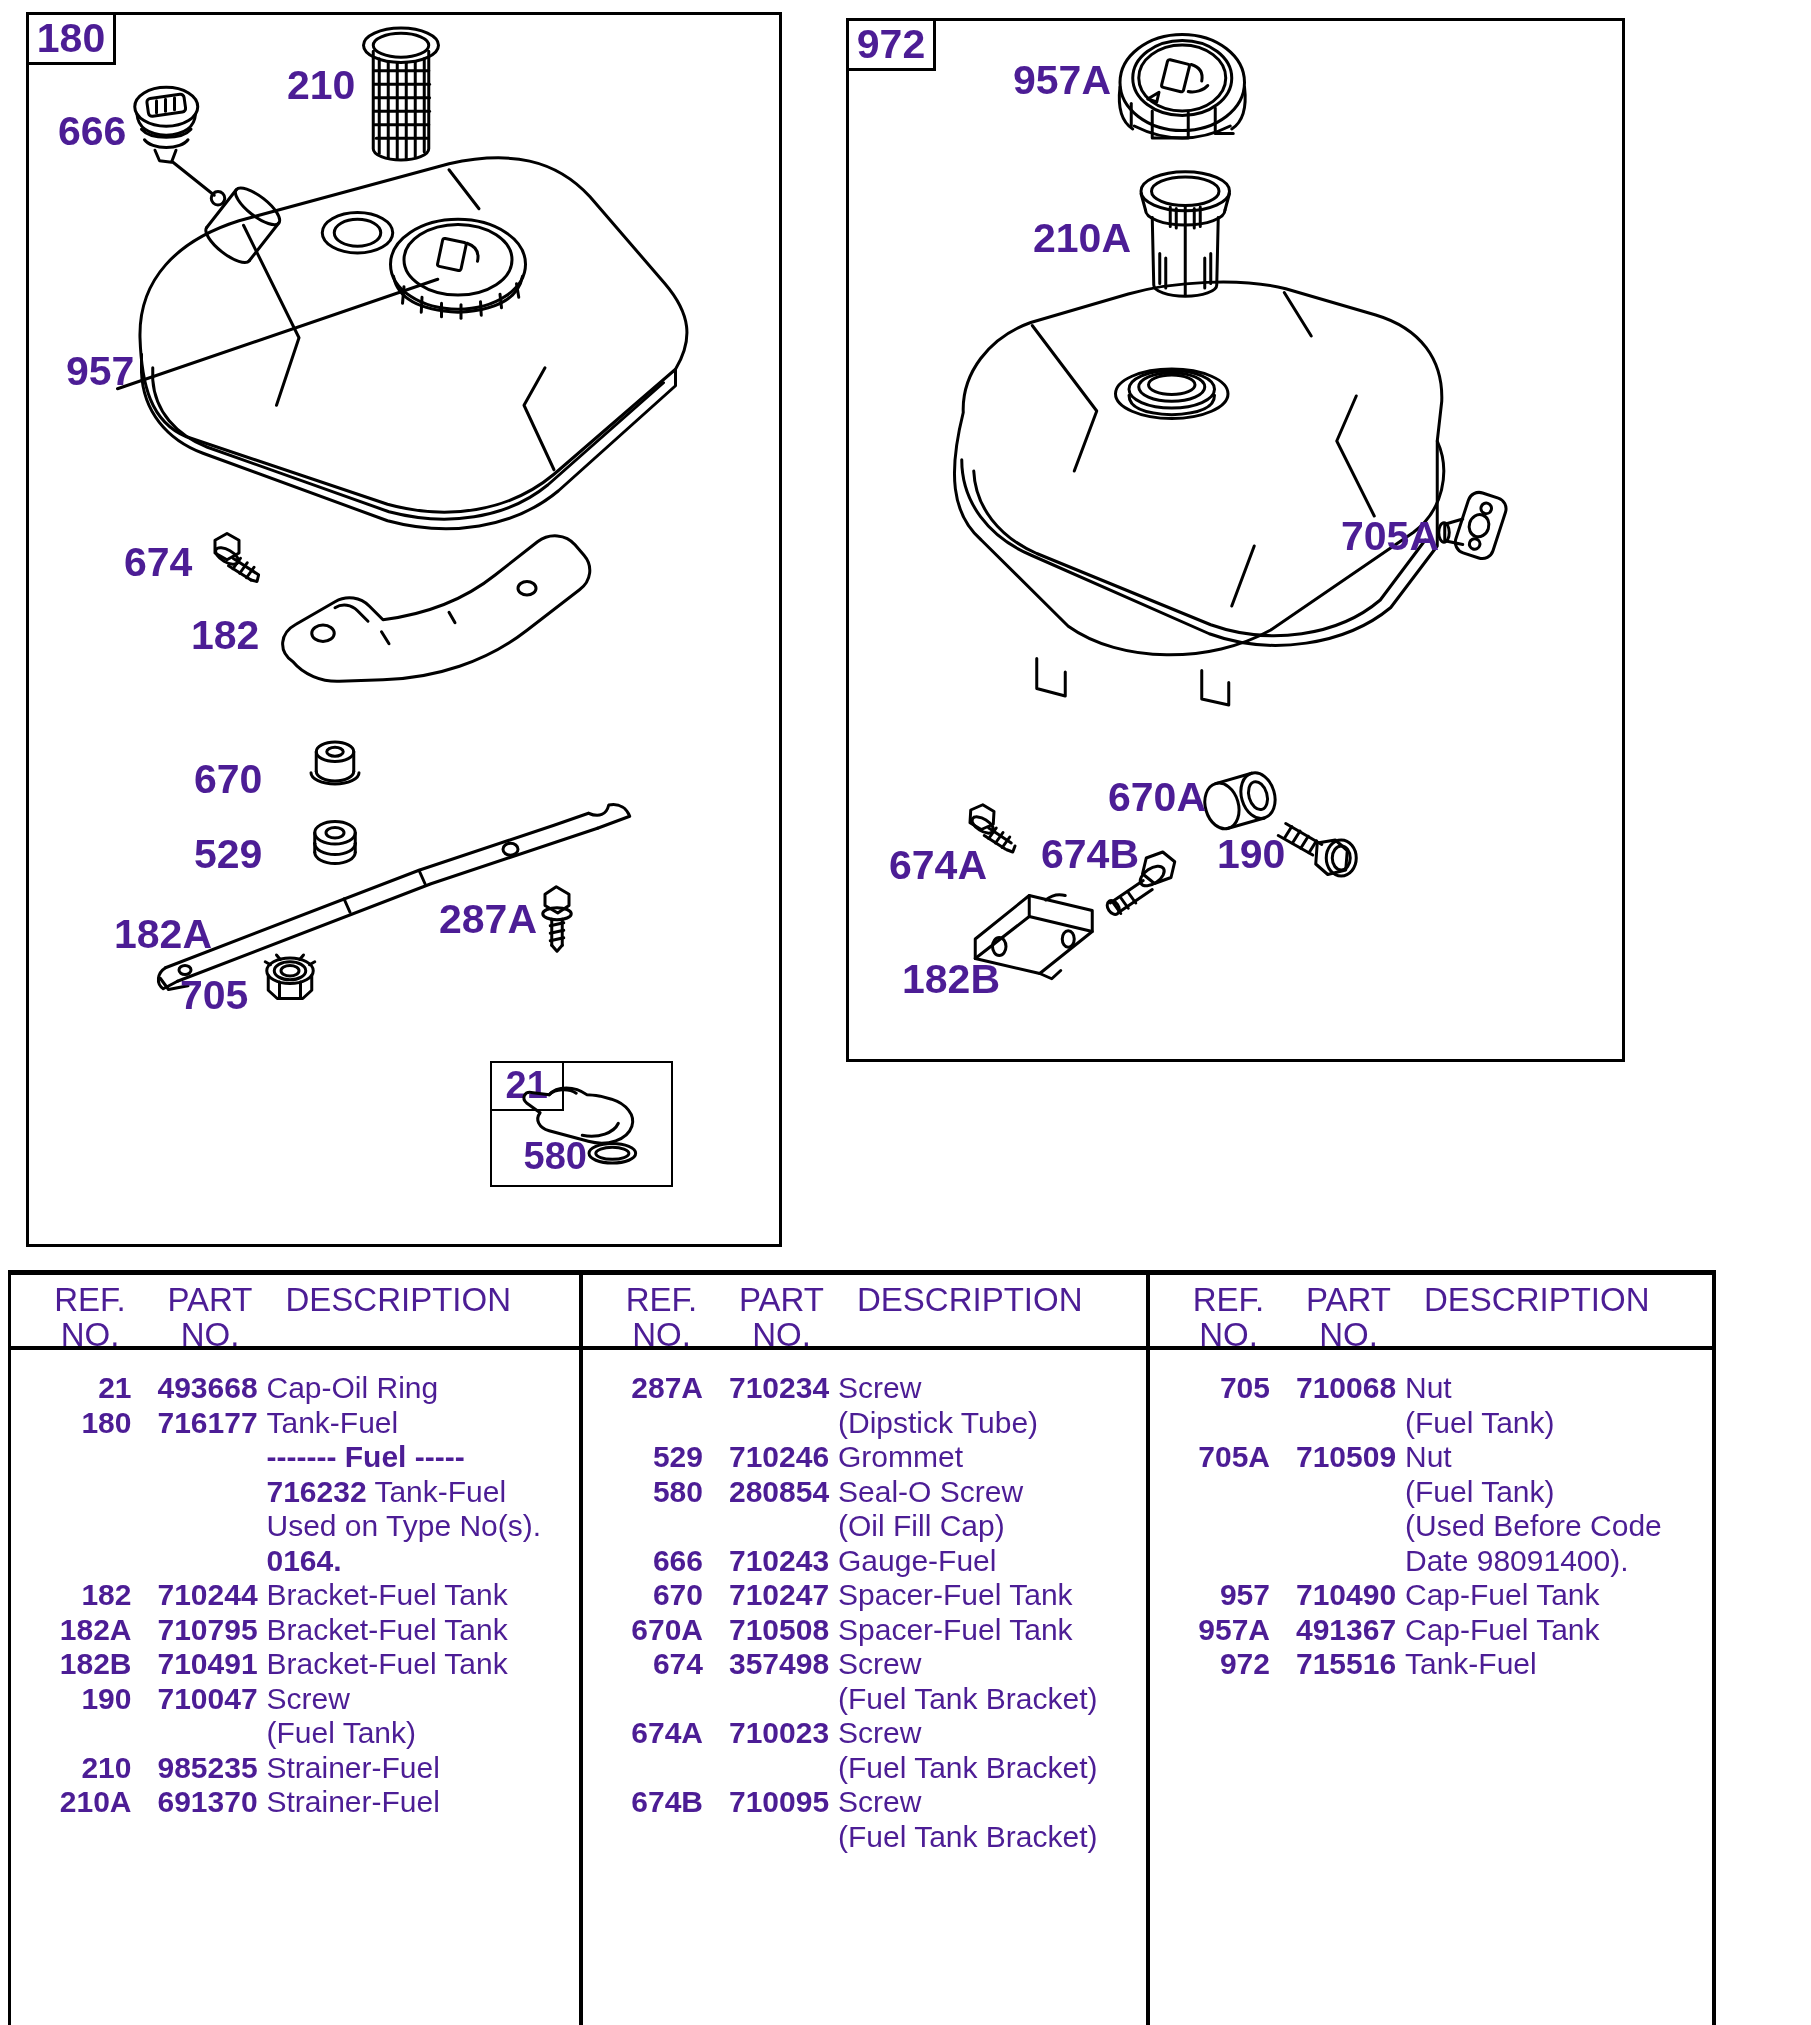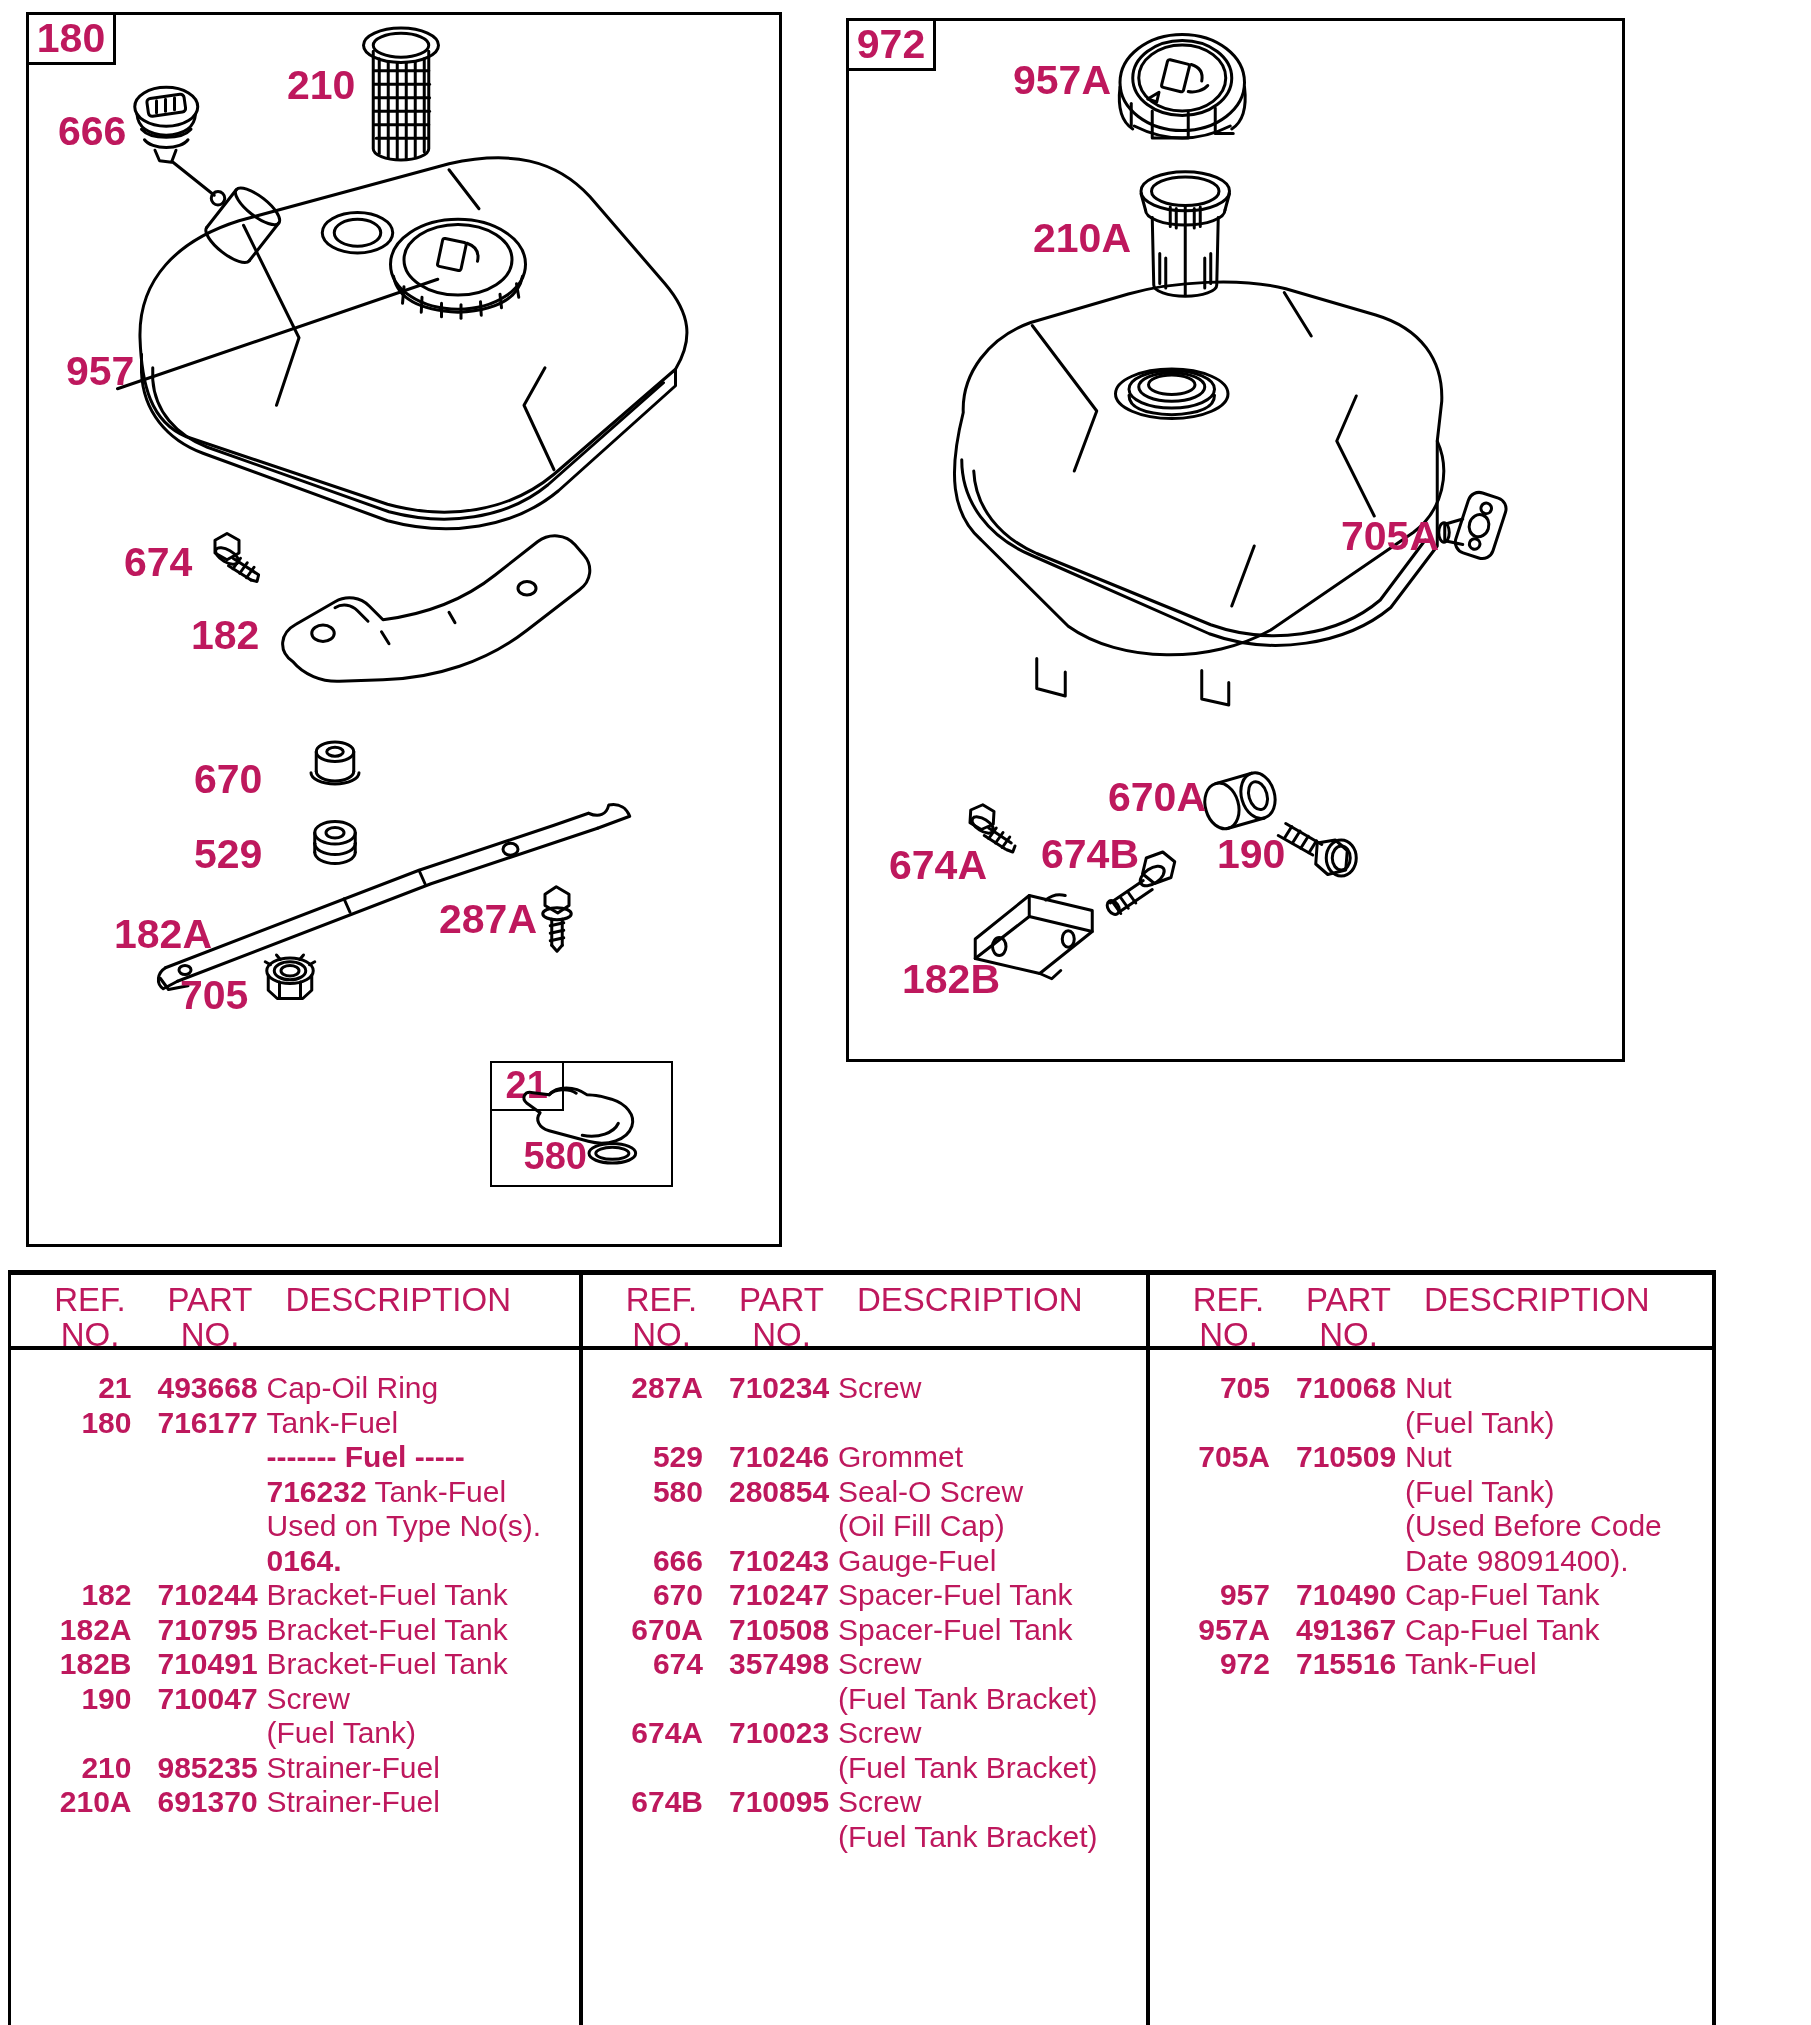--- a/index.html
+++ b/index.html
@@ -1,17 +1,17 @@
 <!DOCTYPE html>
 <html style="font-size:12px"><head>
 <meta charset="utf-8">
 <style>
   html,body{margin:0;padding:0;background:#fff;}
   .canvas{position:relative;width:1811px;height:2025px;background:#ffffff;
-          font-family:"Liberation Sans",sans-serif;color:#be185d;overflow:hidden;}
+          font-family:"Liberation Sans",sans-serif;color:#4c1d95;overflow:hidden;}
   .panel{position:absolute;border:3px solid #000;background:#fff;box-sizing:border-box;}
   #panel-180{left:26px;top:12px;width:756px;height:1235px;}
   #panel-972{left:846px;top:18px;width:779px;height:1044px;}
   .tagbox{position:absolute;top:-3px;left:-3px;width:90px;height:53px;border:3px solid #000;
           display:flex;align-items:center;justify-content:center;
           font-size:41px;font-weight:bold;background:#fff;box-sizing:border-box;}
   .callout{position:absolute;font-size:41px;font-weight:bold;white-space:nowrap;line-height:1;}
   .art{position:absolute;left:0;top:0;}
   .inset-box{position:absolute;left:461px;top:1046px;width:183px;height:126px;border:2.3px solid #000;box-sizing:border-box;background:#fff;}
   .inset-tagbox{position:absolute;left:-2.3px;top:-2.3px;width:74px;height:50px;border:2.3px solid #000;
@@ -423,20 +423,23 @@
             <div>PART</div>
             <div>NO.</div>
           </div>
           <div class="h-desc">DESCRIPTION</div>
         </div>
         <div class="prow" style="top: 101px; left: 0px; width: 100%;">
           <span class="ref">287A</span>
           <span class="part">710234</span>
           <span class="desc">Screw</span>
         </div>
+        <div class="prow" style="top: 136px; left: 0px; width: 100%;">
+          <span class="desc">(Dipstick Tube)</span>
+        </div>
         <div class="prow" style="top: 170px; left: 0px; width: 100%;">
           <span class="ref">529</span>
           <span class="part">710246</span>
           <span class="desc">Grommet</span>
         </div>
         <div class="prow" style="top: 205px; left: 0px; width: 100%;">
           <span class="ref">580</span>
           <span class="part">280854</span>
           <span class="desc">Seal-O Screw</span>
         </div>

